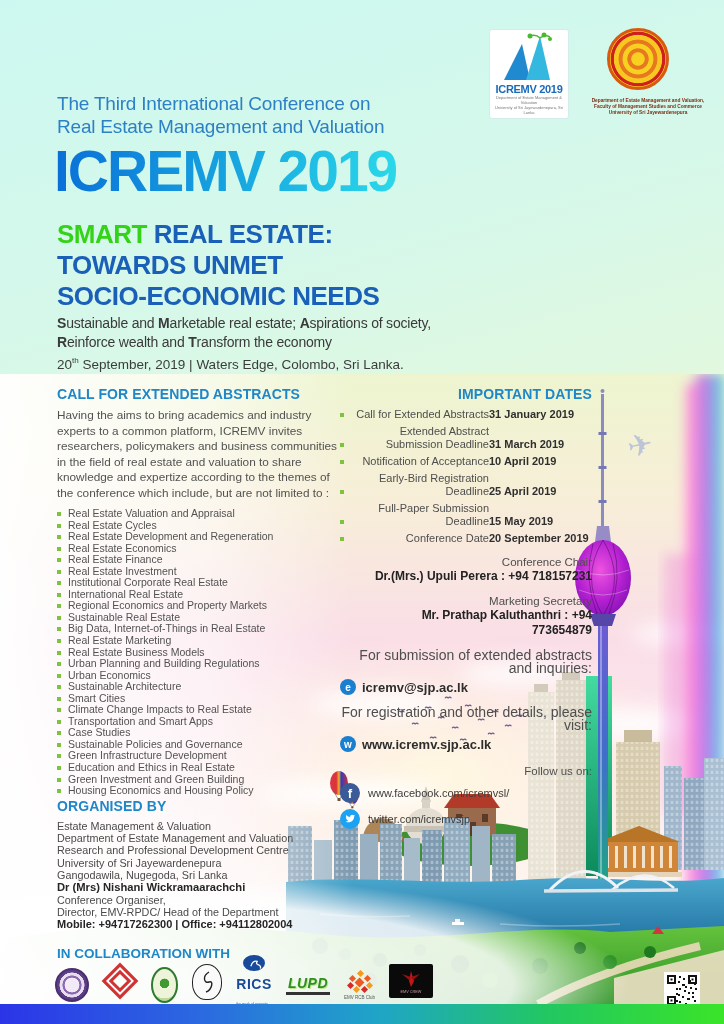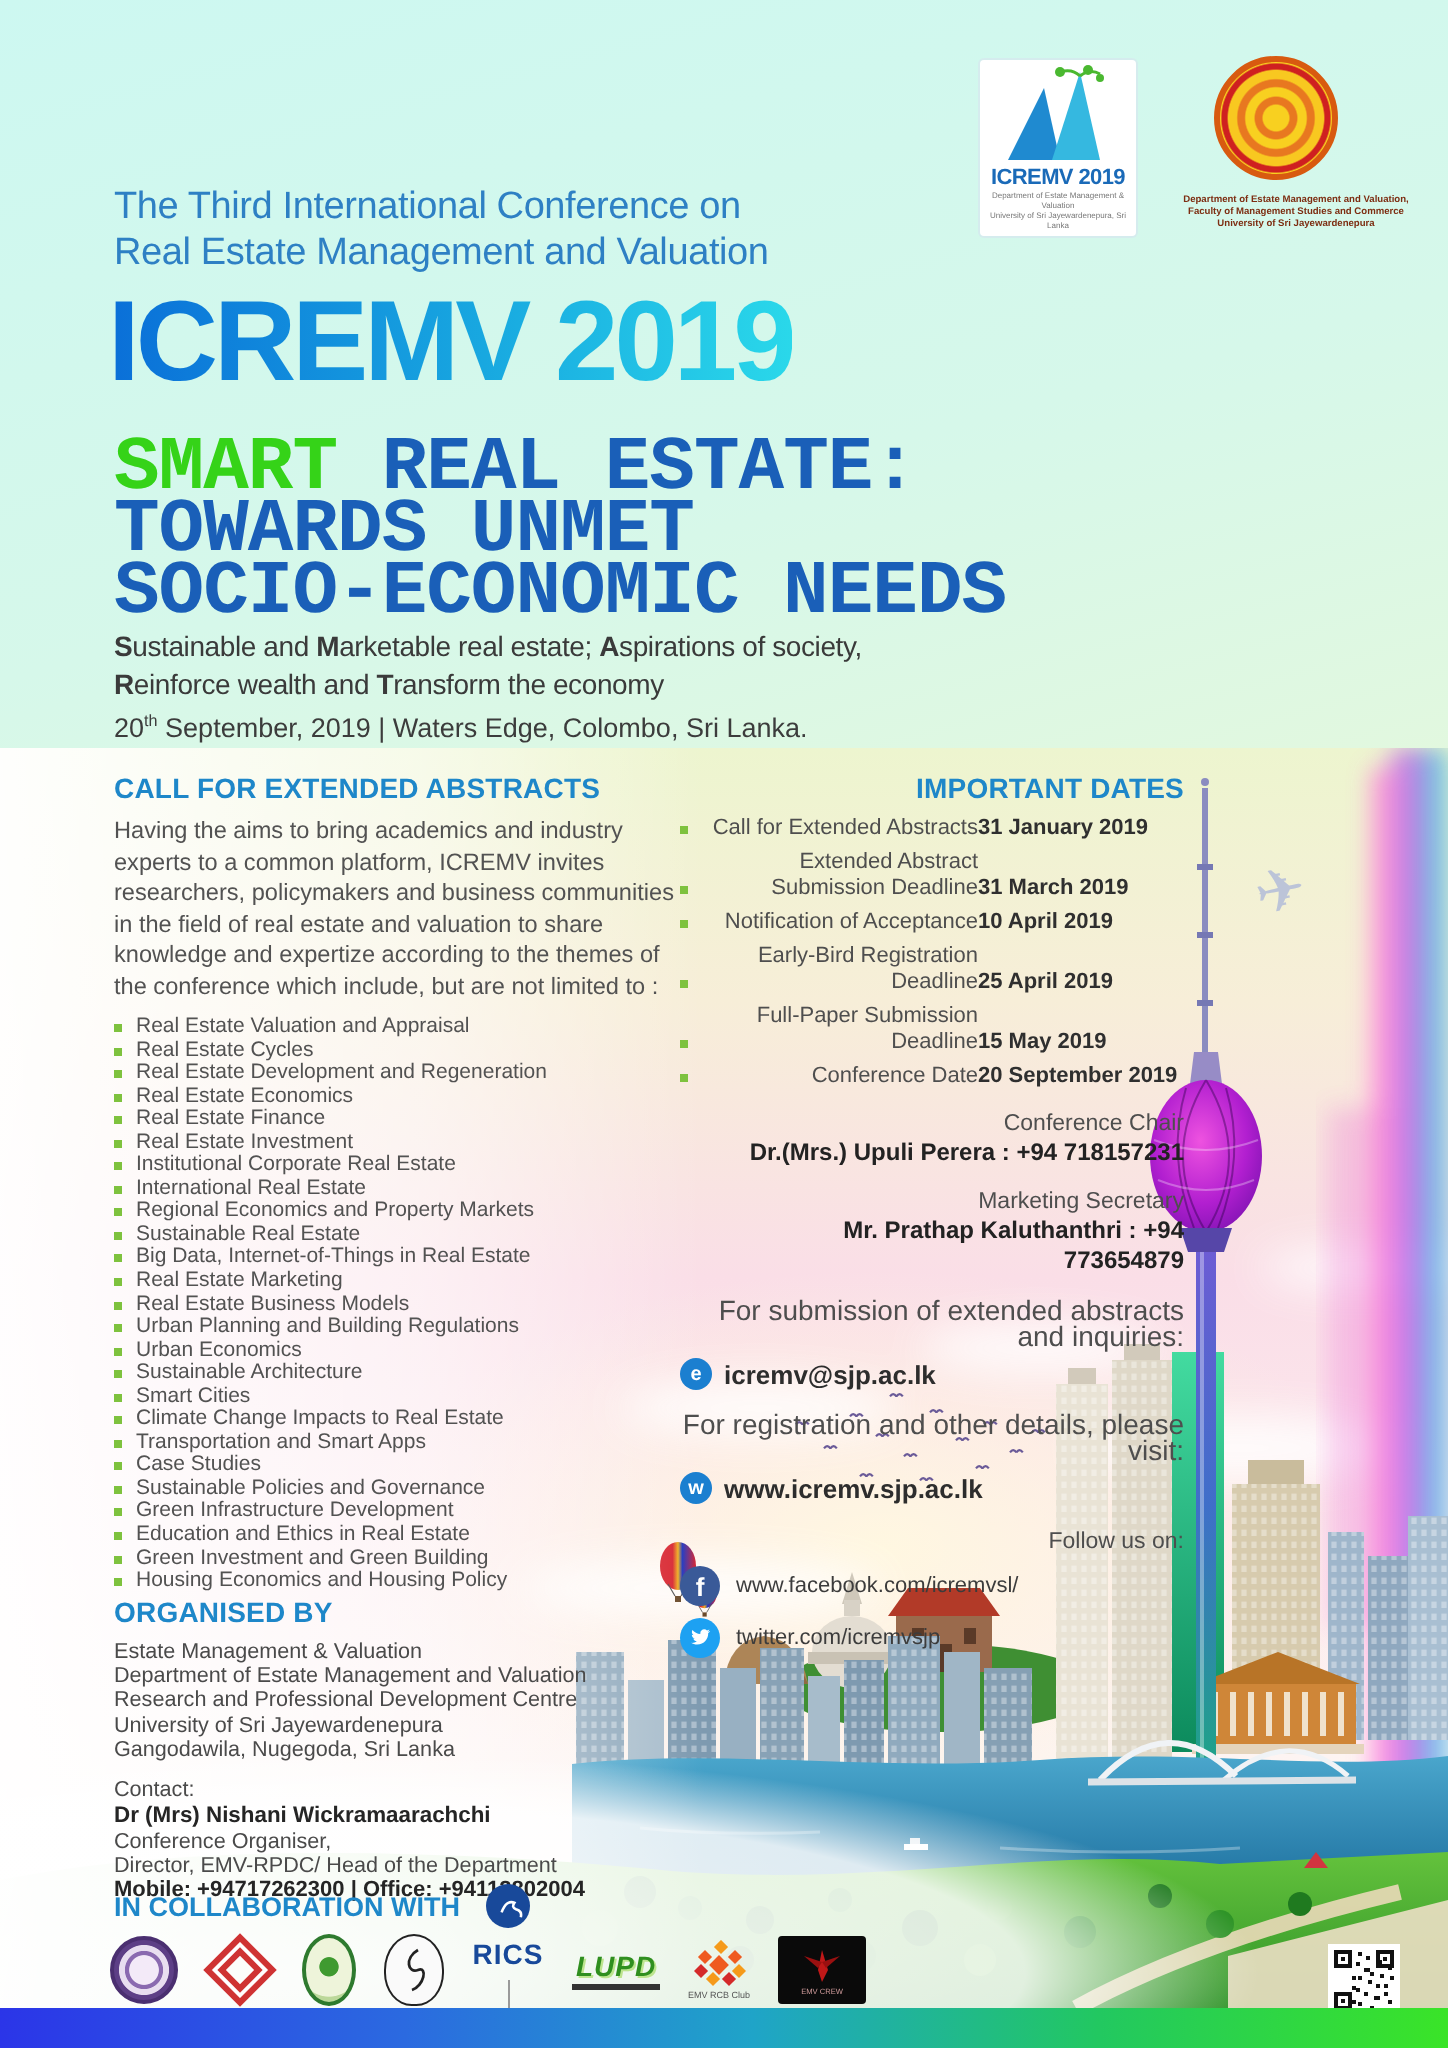--- a/index.html
+++ b/index.html
@@ -10,21 +10,21 @@
   }
   
   .scene{position:absolute;top:374px;left:0;width:724px;height:630px;}
   
   .pretitle{position:absolute;top:92px;left:57px;font-size:19px;line-height:23px;color:#2e80c4;letter-spacing:-0.2px;}
   .confname{
     position:absolute;top:138px;left:54px;font-size:57px;font-weight:bold;letter-spacing:-2px;
     background:linear-gradient(90deg,#0a6fd8 0%,#18a8e0 55%,#2ad8ea 100%);
     -webkit-background-clip:text;background-clip:text;color:transparent;
   }
-  .theme{position:absolute;top:219px;left:57px;font-size:38px;line-height:31px;font-weight:bold;color:#1a5fb8;letter-spacing:-0.5px;font-family:Liberation Mono, monospace;}
+  .theme{position:absolute;top:219px;left:57px;font-size:26px;line-height:31px;font-weight:bold;color:#1a5fb8;letter-spacing:-0.5px;}
   .theme .smart{color:#35d318;}
   .tagline{position:absolute;top:314px;left:57px;font-size:14px;line-height:19px;color:#3a3a3a;letter-spacing:-0.2px;}
   .tagline b{font-weight:bold;}
   .datevenue{position:absolute;top:356px;left:57px;font-size:13.5px;color:#3c3c3c;}
   .datevenue sup{font-size:60%;}
   
   .icremv-logo{position:absolute;top:30px;left:490px;width:78px;height:88px;background:#fff;border-radius:2px;
     box-shadow:0 0 0 1px #d5ecee;display:flex;flex-direction:column;align-items:center;}
   .icremv-logo .art{margin-top:2px;}
   .icremv-logo .t{font-size:11px;font-weight:bold;color:#1a6ab8;letter-spacing:-0.3px;margin-top:1px;}
@@ -62,21 +62,21 @@
   .twicon{width:20px;height:20px;border-radius:50%;background:#1da1f2;display:flex;align-items:center;justify-content:center;margin-right:8px;}
   .socialtext{font-size:11px;color:#3c3c3c;}
   
   .org{position:absolute;top:798px;left:57px;width:285px;}
   .org .line{font-size:10.8px;line-height:12.2px;color:#4a4a4a;}
   .org .contact-label{margin-top:8px;font-size:10.8px;line-height:13px;color:#4a4a4a;}
   .org .cname{font-size:11.2px;font-weight:bold;color:#252525;line-height:13px;}
   .org .numbers{font-size:11px;font-weight:bold;color:#252525;line-height:13px;}
   
   .collab-head{position:absolute;top:946px;left:57px;font-size:13.5px;font-weight:bold;color:#1e87c9;}
-  .logo-row{position:absolute;top:964px;left:55px;display:flex;align-items:center;gap:14px;height:42px;}
+  .logo-row{position:absolute;top:964px;left:55px;display:flex;gap:14px;height:42px;}
   .clogo{display:flex;flex-direction:column;align-items:center;justify-content:center;}
   .seal1{width:34px;height:34px;border-radius:50%;border:2px solid #4a2f70;box-sizing:border-box;
     background:radial-gradient(circle,#f3eaf8 0 34%,#8a6ab0 36% 44%,#e8def0 46% 58%,#5d3f86 60% 72%,#cdb8e0 74% 100%);}
   .redknot{width:34px;height:34px;display:flex;align-items:center;justify-content:center;}
   .redknot .k{width:20px;height:20px;border:3px solid #cf3333;transform:rotate(45deg);
     box-shadow:inset 0 0 0 2px #fff,inset 0 0 0 5px #cf3333;}
   .greenoval{width:27px;height:36px;border-radius:50%;border:2px solid #2e7a2e;box-sizing:border-box;
     background:radial-gradient(circle at 50% 45%,#3f9a30 0 22%,#eef4da 24% 70%,#bcd89a 72% 100%);}
   .crestbw{width:30px;height:36px;border:1.5px solid #222;border-radius:50% 50% 46% 46%;box-sizing:border-box;
     background:#fafafa;display:flex;align-items:center;justify-content:center;}
@@ -501,21 +501,20 @@
     </div>
   </div>
 
   <div class="org">
     <div class="sechead">ORGANISED BY</div>
     <div class="line">Estate Management &amp; Valuation</div>
     <div class="line">Department of Estate Management and Valuation</div>
     <div class="line">Research and Professional Development Centre</div>
     <div class="line">University of Sri Jayewardenepura</div>
     <div class="line">Gangodawila, Nugegoda, Sri Lanka</div>
-    <div class="contact-label">Contact:</div>
     <div class="cname">Dr (Mrs) Nishani Wickramaarachchi</div>
     <div class="line">Conference Organiser,</div>
     <div class="line">Director, EMV-RPDC/ Head of the Department</div>
     <div class="numbers">Mobile: +94717262300  |  Office: +94112802004</div>
   </div>
 
   <div class="collab-head">IN COLLABORATION WITH</div>
   <div class="logo-row">
     <div class="clogo">
         <div class="seal1"></div>

